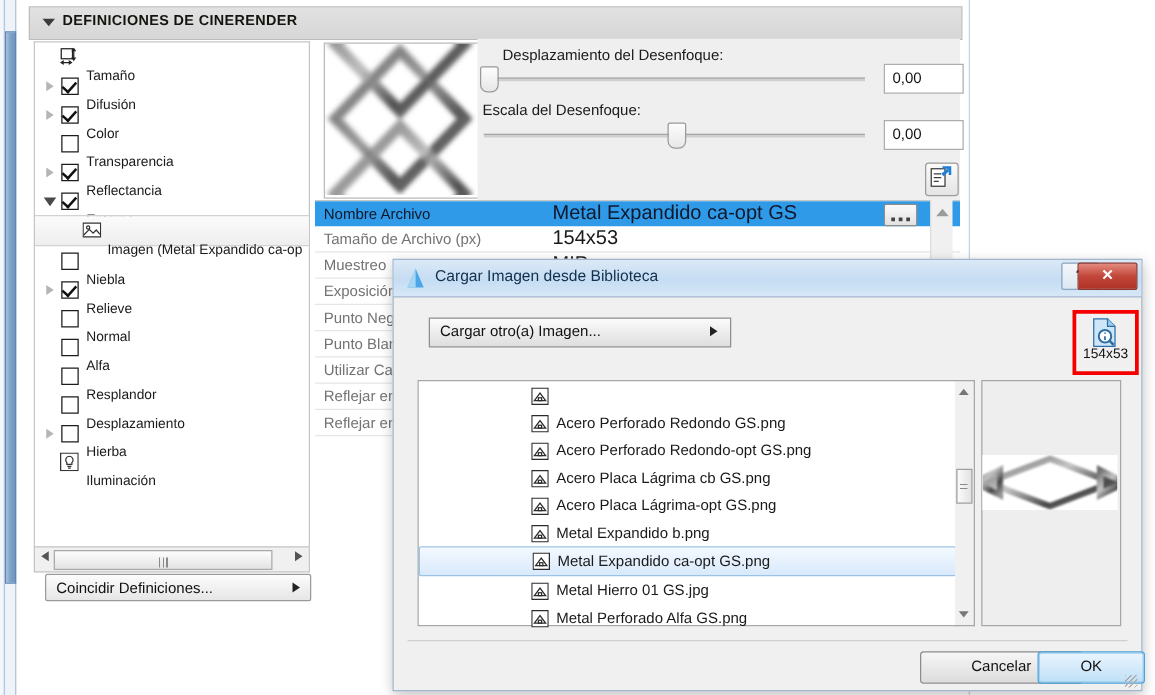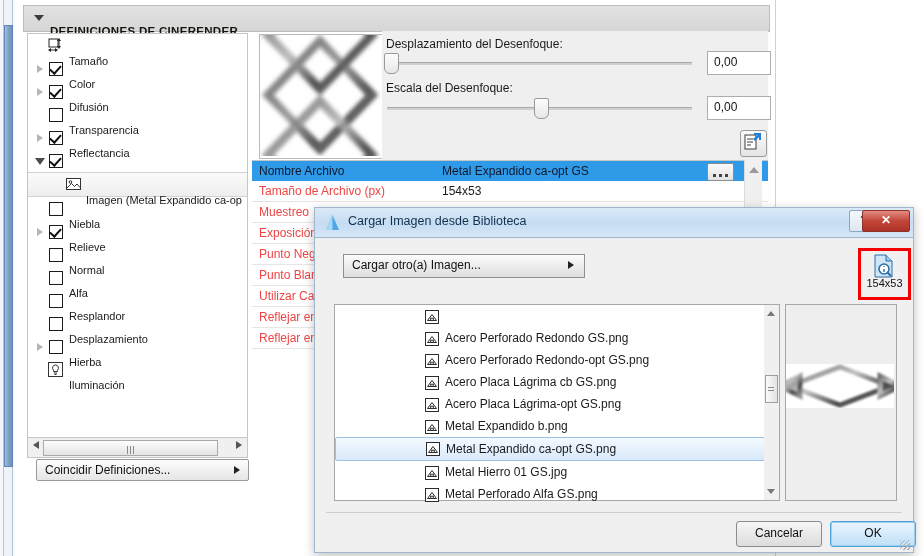--- a/index.html
+++ b/index.html
@@ -12,21 +12,21 @@
   .leftstrip .thumb{position:absolute;left:4px;top:25px;width:7px;height:440px;
       background:linear-gradient(to right,#a9c0dd,#7ea3ca 45%,#6e95c0);border:1px solid #5f86b2;}
 
   
   .panel{position:absolute;left:14px;top:0;width:761px;height:556px;background:#ffffff;border-right:1px solid #c8d3e0;}
 
   .panel-header{position:absolute;left:9px;top:5px;width:745px;height:25px;
       background:linear-gradient(to bottom,#e2e2e2,#d6d6d6);border:1px solid #bcbcbc;}
   .panel-header .caret{position:absolute;left:10px;top:9px;width:0;height:0;
       border-left:5px solid transparent;border-right:5px solid transparent;border-top:6px solid #3c3c3c;}
-  .panel-header .title{position:absolute;left:26px;top:5px;font-size:11.5px;font-weight:bold;letter-spacing:.3px;color:#14140f;margin-top:14px;}
+  .panel-header .title{position:absolute;left:26px;top:5px;font-size:11.5px;font-weight:bold;letter-spacing:.3px;color:#14140f;}
 
   
   .tree{position:absolute;left:13px;top:33px;width:219px;height:404px;background:#fff;border:1px solid #c6c6c6;border-bottom:none;}
   .tnode{position:relative;height:23px;line-height:23px;white-space:nowrap;}
   .tnode .arrow{position:absolute;left:9px;top:8px;width:0;height:0;
       border-top:4px solid transparent;border-bottom:4px solid transparent;border-left:6px solid #b5b5b5;}
   .tnode .arrow.open{border:none;width:0;height:0;left:7px;top:9px;
       border-left:5px solid transparent;border-right:5px solid transparent;border-top:7px solid #4a4a4a;}
   .tnode .cb{position:absolute;left:21px;top:5px;width:12px;height:12px;border:1px solid #1c1c1c;background:#fff;}
   .tnode .cb.on:after{content:"";position:absolute;left:2px;top:0px;width:5px;height:9px;
@@ -64,22 +64,22 @@
       border:1px solid #9a9a9a;border-radius:2px 2px 6px 6px;}
   .numbox{position:absolute;width:62px;height:22px;background:#fff;border:1px solid #adadad;}
   .numbox span{position:absolute;left:6px;top:3px;font-size:12px;}
 
   .exportbtn{position:absolute;left:726px;top:130px;width:25px;height:25px;
       background:linear-gradient(to bottom,#fbfbfb,#e4e4e4);border:1px solid #9b9b9b;border-radius:3px;}
 
   
   .props{position:absolute;left:238px;top:160px;width:516px;height:296px;background:#fff;border-top:1px solid #c6c6c6;}
   .prow{position:relative;height:20px;line-height:20px;border-bottom:1px solid #e6e6e6;}
-  .prow .k{position:absolute;left:7px;top:0;font-size:12px;color:#ef4444;}
-  .prow .v{position:absolute;left:190px;top:0;font-size:12px;color:#1a1a1a;}
+  .prow .k{position:absolute;left:7px;top:0;font-size:12px;color:#737373;}
+  .prow .v{position:absolute;left:190px;top:0;font-size:16px;color:#1a1a1a;}
   .prow.head{background:#2f9be8;border-bottom:none;}
   .prow.head .k,.prow.head .v{color:#0f172a;}
   .prow.head .dots{position:absolute;left:455px;top:2px;width:25px;height:16px;
       background:linear-gradient(to bottom,#fafafa,#e2e2e2);border:1px solid #8d8d8d;border-radius:2px;}
   .prow.head .dots i{position:absolute;left:5px;top:10px;width:3px;height:3px;background:#444;}
   .prow.head .dots i:nth-child(2){left:11px;}
   .prow.head .dots i:nth-child(3){left:17px;}
 
   .pvscroll{position:absolute;left:730px;top:160px;width:17px;height:296px;background:#f0f0f0;border-left:1px solid #dcdcdc;}
   .pvscroll .up{position:absolute;left:4px;top:7px;width:0;height:0;border-left:5px solid transparent;border-right:5px solid transparent;border-bottom:6px solid #9b9b9b;}
@@ -122,21 +122,21 @@
       background:linear-gradient(to right,#fbfbfb,#e2e2e2);border:1px solid #9f9f9f;}
   .flscroll .th i{position:absolute;left:2px;top:11px;width:6px;height:5px;
       background:repeating-linear-gradient(to bottom,#8a8a8a 0 1px,transparent 1px 3px);}
 
   .prevbox{position:absolute;left:470px;top:96px;width:110px;height:195px;background:#eeeeee;border:1px solid #a7a7a7;}
   .prevstrip{position:absolute;left:0;top:59px;width:108px;height:44px;background:#ffffff;overflow:hidden;}
 
   .dlg-sep{position:absolute;left:11px;top:304px;width:576px;height:1px;background:#cfcfcf;}
   .dbtn{position:absolute;top:313px;height:24px;border-radius:3px;font-size:12px;}
   .dbtn .t{position:absolute;left:0;right:0;top:4px;text-align:center;}
-  .dbtn.cancel{left:421px;width:84px;background:linear-gradient(to bottom,#f6f6f6,#dcdcdc);border:1px solid #8c8c8c;}
+  .dbtn.cancel{left:421px;width:84px;background:linear-gradient(to bottom,#f6f6f6,#dcdcdc);border:1px solid #8c8c8c;padding-left:44px;}
   .dbtn.ok{left:515px;width:84px;background:linear-gradient(to bottom,#eaf5fe,#bfe0f7);border:1px solid #4ca2d9;box-shadow:0 0 0 1px #9fd0f0 inset;}
   .grip-corner{position:absolute;right:3px;bottom:2px;width:10px;height:10px;
       background:repeating-linear-gradient(135deg,#b0b0b0 0 1px,transparent 1px 3px);}
 </style>
 </head>
 <body>
 
 <div id="root">
 
   <div class="leftstrip">
@@ -160,26 +160,26 @@
               <polygon points="11,11 9,8 13,8" fill="#222"></polygon>
               <line x1="1" y1="12" x2="9" y2="12" stroke="#222"></line>
               <polygon points="0,12 3,10 3,14" fill="#222"></polygon>
               <polygon points="10,12 7,10 7,14" fill="#222"></polygon>
             </svg></span>
           <span class="lbl">Tamaño</span>
         </div>
         <div class="tnode">
           <span class="arrow"></span>
           <span class="cb on"></span>
-          <span class="lbl">Color</span>
+          <span class="lbl">Difusión</span>
         </div>
         <div class="tnode">
           <span class="arrow"></span>
           <span class="cb on"></span>
-          <span class="lbl">Difusión</span>
+          <span class="lbl">Color</span>
         </div>
         <div class="tnode">
           <span class="cb"></span>
           <span class="lbl">Transparencia</span>
         </div>
         <div class="tnode">
           <span class="arrow"></span>
           <span class="cb on"></span>
           <span class="lbl">Reflectancia</span>
         </div>
@@ -269,21 +269,21 @@
           <path d="M60 -54 L112 0 L60 54 L8 0 Z"></path>
           <path d="M60 66 L112 120 L60 174 L8 120 Z"></path>
         </g>
         <g filter="url(#bl)" fill="none" stroke="#6a6a6a" stroke-width="3" opacity=".7">
           <path d="M60 6 L112 60 L60 114 L8 60 Z"></path>
         </g>
       </svg>
     </div>
 
     <div class="sliders">
-      <div class="sl-label" style="left:4px;top:6px;text-align:right;">Desplazamiento del Desenfoque:</div>
+      <div class="sl-label" style="left:20px;top:6px;text-align:right;">Desplazamiento del Desenfoque:</div>
       <div class="sl-track" style="left:5px;top:31px;width:305px;"></div>
       <div class="sl-knob" style="left:2px;top:22px;"></div>
       <div class="numbox" style="left:325px;top:20px;">
         <span>0,00</span>
       </div>
 
       <div class="sl-label" style="left:4px;top:50px;">Escala del Desenfoque:</div>
       <div class="sl-track" style="left:5px;top:76px;width:305px;"></div>
       <div class="sl-knob" style="left:152px;top:67px;"></div>
       <div class="numbox" style="left:325px;top:65px;">

